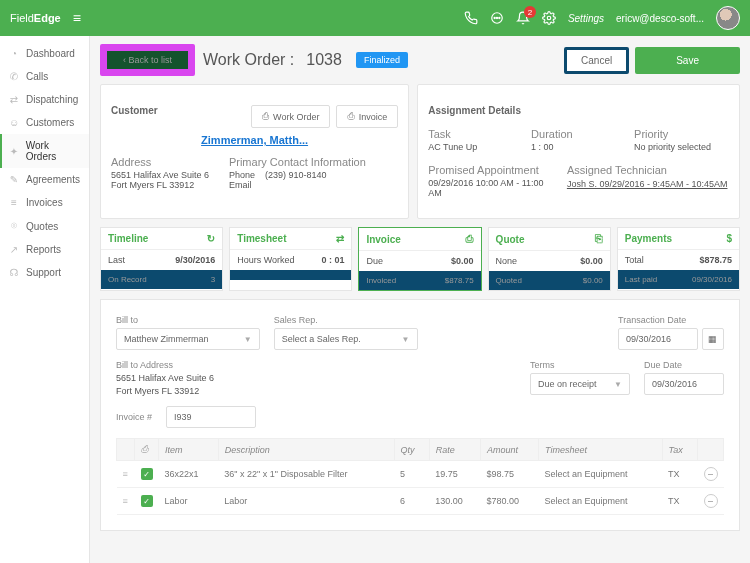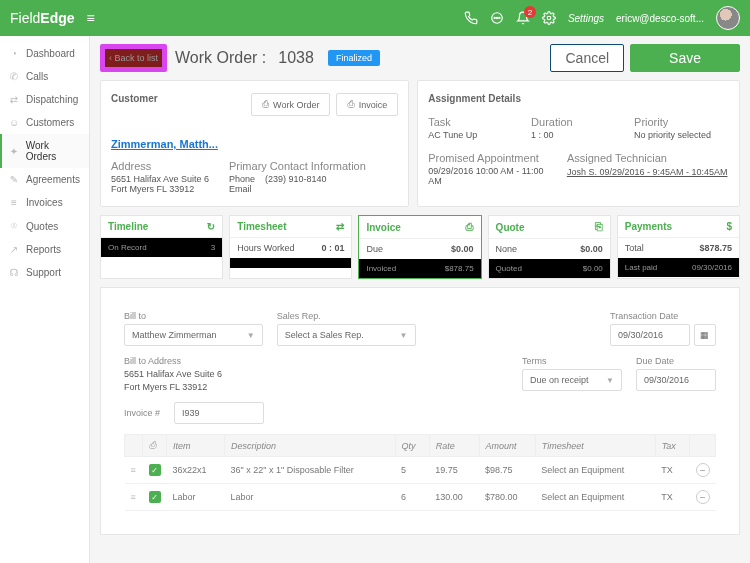--- a/index.html
+++ b/index.html
@@ -1,55 +1,55 @@
 <!DOCTYPE html>
 <html><head>
 <meta charset="utf-8">
 <style>
 * { box-sizing: border-box; margin: 0; padding: 0; font-family: Arial, Helvetica, sans-serif; }
 body { background: #f5f5f5; width: 750px; height: 563px; overflow: hidden; font-size: 10px; color: #333; }
 .topbar { background: #4CAF50; height: 36px; display: flex; align-items: center; padding: 0 10px; color: #fff; }
-.logo { font-size: 14px; font-weight: 400; }
+.logo { font-size: 11px; font-weight: 400; }
 .logo b { font-weight: 700; }
 .hamburger { margin-left: 12px; font-size: 14px; cursor: pointer; }
 .topbar-right { margin-left: auto; display: flex; align-items: center; gap: 12px; }
 .icon { display: inline-flex; align-items: center; justify-content: center; }
 .badge { position: relative; }
 .badge-count { position: absolute; top: -5px; right: -6px; background: #e53935; color: #fff; border-radius: 50%; width: 12px; height: 12px; font-size: 8px; display: flex; align-items: center; justify-content: center; }
 .avatar { width: 24px; height: 24px; border-radius: 50%; background: #ddd; display:inline-block; background: radial-gradient(circle at 40% 35%, #e0c9b8 0 30%, #888 30% 100%); border:1px solid #fff;}
 .layout { display: flex; height: calc(563px - 36px); }
 .sidebar { width: 90px; background: #fff; border-right: 1px solid #e5e5e5; padding-top: 6px; }
 .sidebar-item { display: flex; align-items: center; gap: 6px; padding: 6px 8px; font-size: 10px; color: #666; cursor: pointer; }
 .sidebar-item.active { color: #333; background: #fafafa; border-left: 2px solid #4CAF50; padding-left:6px;}
 .sidebar-item .s-icon { width: 12px; text-align: center; color: #bbb; }
 .main { flex: 1; overflow: auto; padding: 8px 10px 14px 10px; }
 .header-row { display: flex; align-items: center; gap: 8px; margin-bottom: 8px; }
-.back-btn { border: 5px solid #d946ef; background: #7f1d1d; padding: 4px 4px; color: #999; font-size: 9px; cursor: pointer; border-radius:2px;}
+.back-btn { border: 7px solid #d946ef; background: #14532d; padding: 4px 16px; color: #999; font-size: 9px; cursor: pointer; border-radius:2px;}
 .title { font-size: 16px; font-weight: 400; color: #555; }
 .wo-num { font-size: 16px; color: #555; margin-left: 4px; }
 .status-badge { background: #2196F3; color: #fff; padding: 3px 8px; font-size: 9px; border-radius: 2px; margin-left: 6px; }
-.btn { border: 1px solid #0c4a6e; background: #fff; padding: 5px 14px; font-size: 14px; cursor: pointer; color: #666; border-radius:2px;}
+.btn { border: 3px solid #0c4a6e; background: #fff; padding: 5px 14px; font-size: 10px; cursor: pointer; color: #666; border-radius:2px;}
 .btn-save { background: #4CAF50; color: #fff; border-color: #4CAF50; padding: 5px 38px;}
 .panels { display: flex; gap: 8px; margin-bottom: 8px; }
-.panel { background: #fff; border: 1px solid #e5e5e5; border-radius: 2px; padding: 12px 10px; flex: 1; }
+.panel { background: #fff; border: 1px solid #e5e5e5; border-radius: 2px; padding: 20px 10px; flex: 1; }
 .panel h4 { font-size: 10px; font-weight: 700; color: #666; margin-bottom: 6px; }
 .link { color: #1976D2; text-decoration: underline; cursor: pointer; }
 .subhead { font-size: 11px; color: #888; margin-top: 6px; margin-bottom: 2px; }
 .val { font-size: 9px; color: #555; }
 .cust-top { display:flex; align-items:flex-start; gap:10px; }
 .tool-btn { border:1px solid #ddd; background:#fff; color:#666; font-size:9px; padding:5px 10px; cursor:pointer; border-radius:2px; display:flex; align-items:center; gap:4px;}
 .grid3 { display:grid; grid-template-columns: 1fr 1fr 1fr; gap:4px 8px; }
 .cards { display:flex; gap:6px; margin-bottom:8px; }
 .card { background:#fff; border:1px solid #e5e5e5; flex:1; display:flex; flex-direction:column; }
 .card-h { display:flex; justify-content:space-between; align-items:center; padding:5px 7px; color:#4CAF50; font-size:10px; font-weight:600; border-bottom:1px solid #eee;}
 .card-h .ci { color:#4CAF50; font-size:10px;}
 .card-row { display:flex; justify-content:space-between; padding:5px 7px; font-size:9px; color:#555;}
-.card-row.muted { background:#000000; color:#999; font-size:8px;align-items:center;}
+.card-row.muted { background:#0c4a6e; color:#999; font-size:8px;align-items:center;}
 .card.active { border-color:#4CAF50; }
-.inv-area { background:#fff; border:1px solid #e5e5e5; padding:23px; }
+.inv-area { background:#fff; border:1px solid #e5e5e5; padding:15px; }
 .inv-row { display:flex; gap:14px; margin-bottom:10px; align-items:flex-start;}
 .fld { display:flex; flex-direction:column; gap:3px; }
 .fld label { font-size:9px; color:#888;}
 .select, .input { border:1px solid #ddd; background:#fff; padding:5px 7px; font-size:9px; color:#666; min-width:120px; display:flex; justify-content:space-between; align-items:flex-end; cursor:pointer; border-radius:2px;}
 .input { cursor:text;}
 .caret { font-size:8px; color:#aaa; margin-left:6px;}
 table.items { width:100%; border-collapse:collapse; font-size:9px; }
 table.items th { background:#f5f5f5; text-align:left; padding:5px 6px; color:#888; font-weight:400; border:1px solid #eee; font-style:italic;}
 table.items td { padding:6px; border-bottom:1px solid #f0f0f0; color:#777; }
 .drag { color:#bbb; cursor:grab;}
@@ -160,21 +160,21 @@
             <button class="tool-btn">
                 <span>⎙</span>
                 <span>Work Order</span>
               </button>
             <button class="tool-btn">
                 <span>⎙</span>
                 <span>Invoice</span>
               </button>
           </div>
         </div>
-        <div style="margin-top:22px;"><a class="link" style="font-size:11px; font-weight:600;">Zimmerman, Matth...</a></div>
+        <div style="margin-top:6px;text-align:center;"><a class="link" style="font-size:11px; font-weight:600;">Zimmerman, Matth...</a></div>
         <div style="display:flex; gap:20px; margin-top:4px;">
           <div>
             <div class="subhead">Address</div>
             <div class="val">5651 Halifax Ave Suite 6</div>
             <div class="val">Fort Myers FL 33912</div>
           </div>
           <div>
             <div class="subhead">Primary Contact Information</div>
             <div style="display:flex; gap:10px;">
                 <span class="val">Phone</span>
@@ -209,20 +209,24 @@
           <div style="flex:1.3;"><div class="subhead">Assigned Technician</div><a class="link val">Josh S.  09/29/2016 - 9:45AM - 10:45AM</a></div>
         </div>
       </div>
     </div>
 
     <div class="cards" id="cards">
         <div class="card">
           <div class="card-h">
             <span>Timeline</span>
             <span class="ci">↻</span>
+          </div>
+          <div class="card-row">
+            <span>Last</span>
+            <b>9/30/2016</b>
           </div>
           <div class="card-row muted">
             <span>On Record</span>
             <span>3</span>
           </div>
         </div>
         <div class="card">
           <div class="card-h">
             <span>Timesheet</span>
             <span class="ci">⇄</span>

